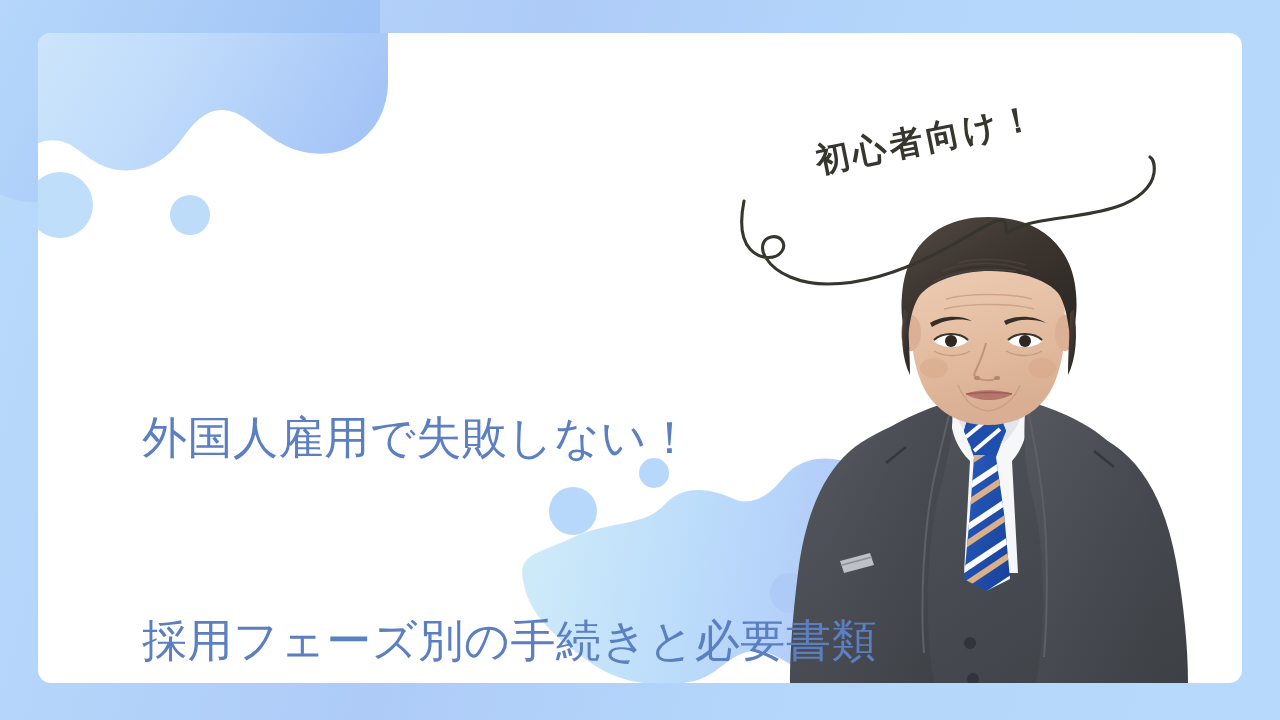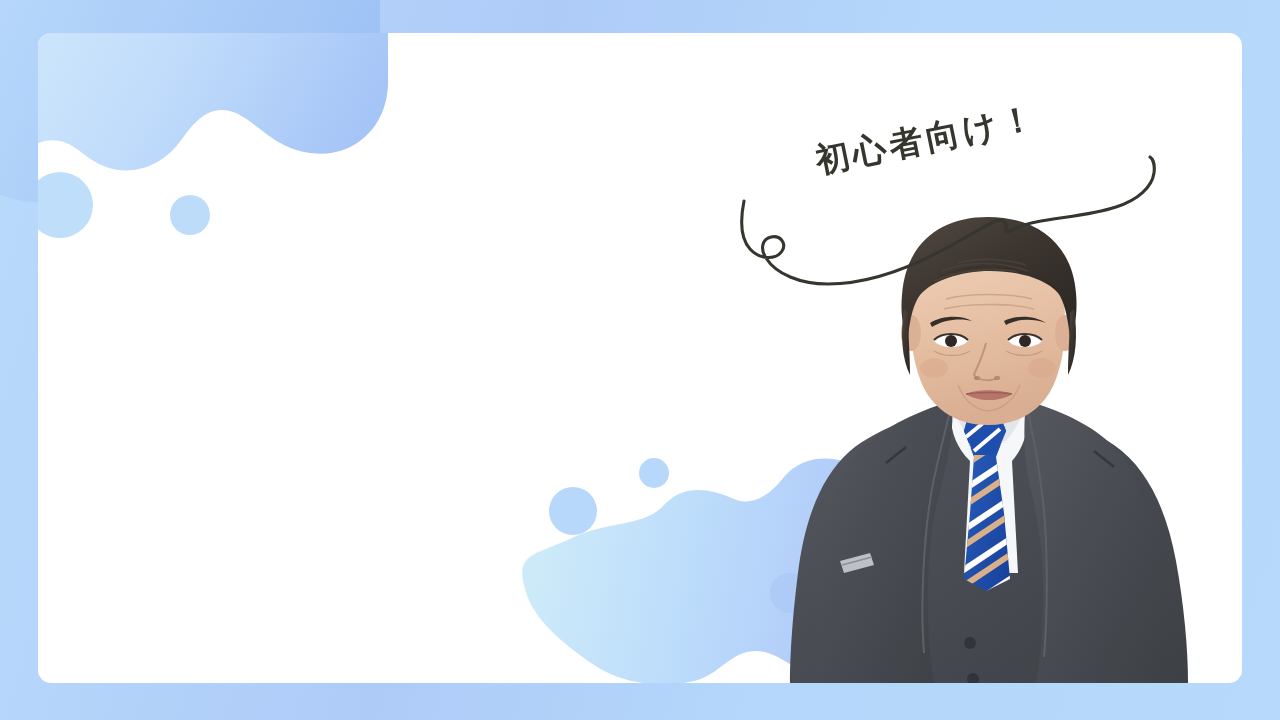--- a/index.html
+++ b/index.html
@@ -168,20 +168,22 @@
         C 252,218 242,242 216,248
         C 182,256 142,250 116,232
         C 78,206 52,182 46,152
         C 38,120 58,122 96,104 Z"></path>
       <circle cx="176" cy="40" r="15" fill="#b7d8fa"></circle>
       <circle cx="95" cy="78" r="24" fill="#b7d8fa"></circle>
       <circle cx="312" cy="160" r="20" fill="#aecaf7"></circle>
     </svg>
 
     <div class="headline">
+      <span class="line">外国人雇用で失敗しない！</span>
+      <span class="line">採用フェーズ別の手続きと必要書類</span>
     </div>
 
     <div class="badge">
       <svg width="460" height="170" viewBox="0 0 460 170" style="position:absolute;left:0;top:0;">
         <g fill="none" stroke="#36362f" stroke-width="3.1" stroke-linecap="round" stroke-linejoin="round">
 
           <path d="
             M 20,72
             C 16,92 17,110 26,120
             C 36,131 52,131 58,122

